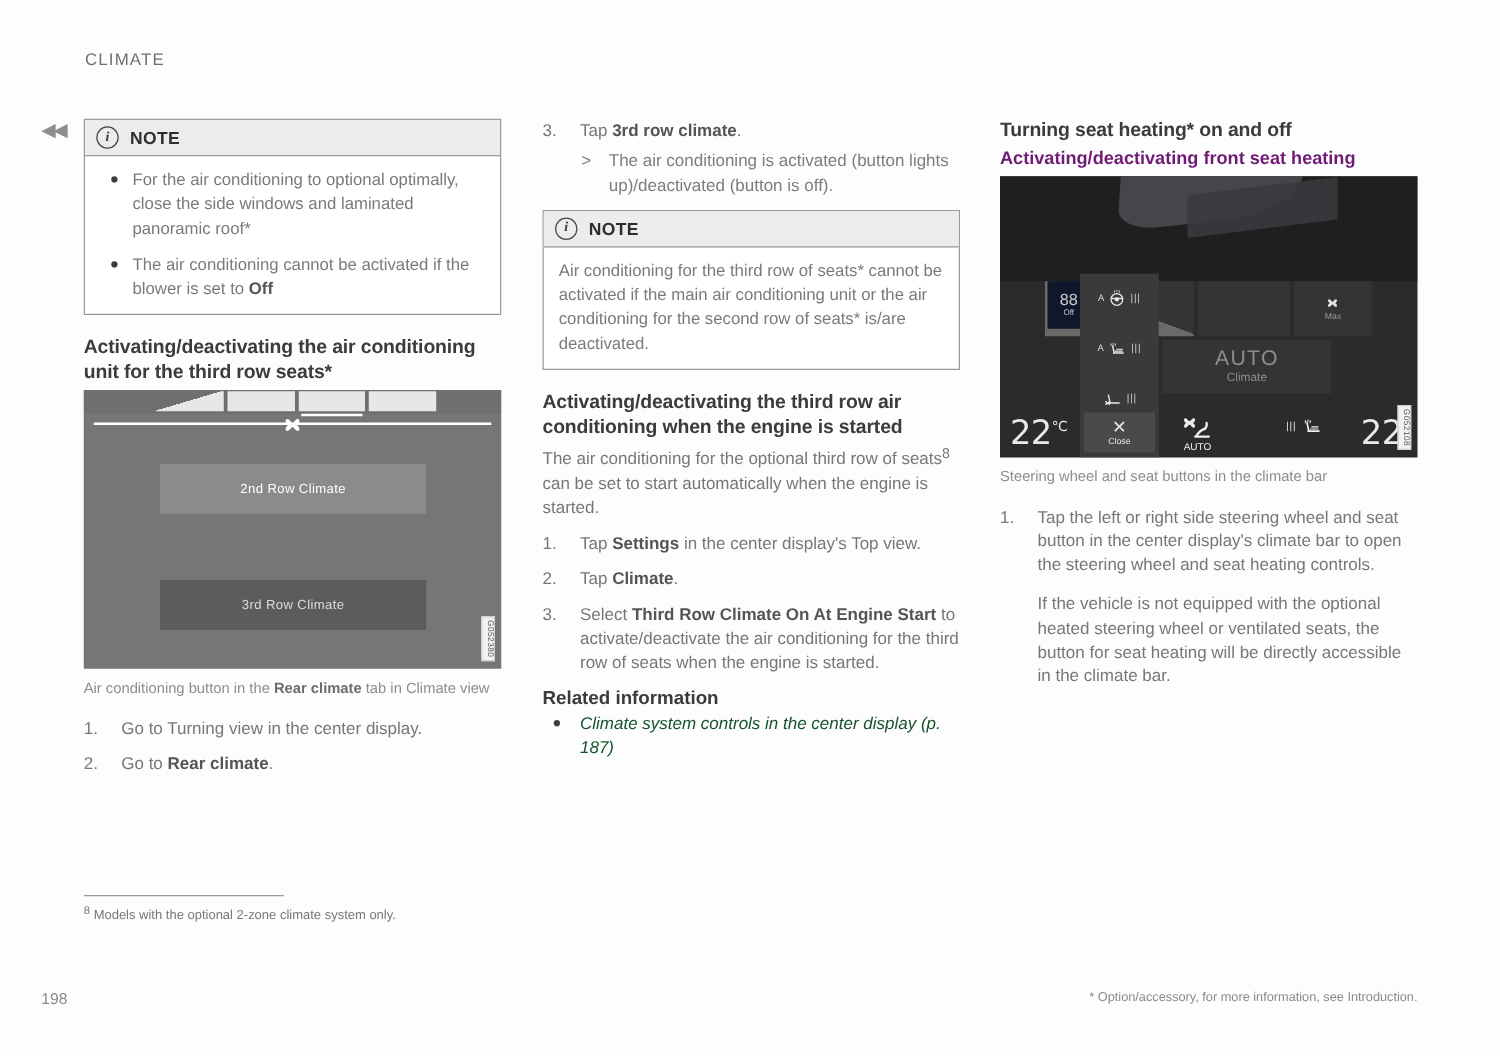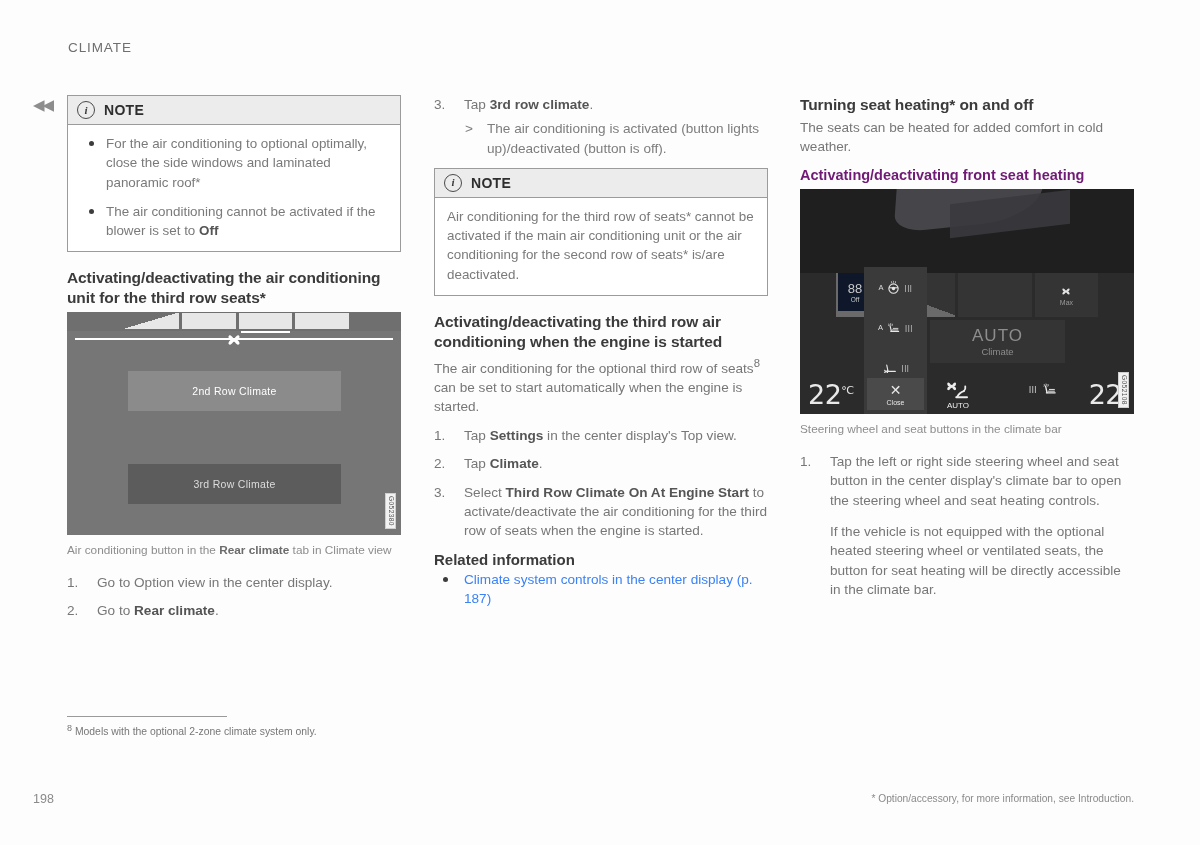--- a/index.html
+++ b/index.html
@@ -196,22 +196,23 @@
   ul.bullets {
     list-style: none;
     margin: 2px 0 0 0;
     padding: 0;
   }
   ul.bullets li {
     position: relative;
     padding-left: 30px;
     font-size: 13.6px;
     line-height: 1.42;
-    color: #3b82f6;
+    color: #14532d;
     margin-bottom: 6px;
+    font-style: italic;
   }
   ul.bullets li::before {
     content: "";
     position: absolute;
     left: 9px;
     top: 7px;
     width: 5px; height: 5px;
     border-radius: 50%;
     background: #3c3c3c;
   }
@@ -560,21 +561,21 @@
           </svg>
         </div>
         <div class="btn second">2nd Row Climate</div>
         <div class="btn third">3rd Row Climate</div>
         <div class="imgcode">G052380</div>
       </div>
       <div class="figcaption"><span>Air conditioning button in the </span><b>Rear climate</b><span> tab in Climate view</span></div>
     </div>
 
     <ol class="steps">
-      <li><span>Go to Option view in the center display.</span></li>
+      <li><span>Go to Turning view in the center display.</span></li>
       <li><span>Go to </span><b>Rear climate</b><span>.</span></li>
     </ol>
   </div>
 
   <div class="col col-2">
 
     <ol class="steps" style="counter-reset: step 2;">
       <li>
         <span>Tap </span><b>3rd row climate</b><span>.</span>
         <div class="substep">The air conditioning is activated (button lights up)/deactivated (button is off).</div>
@@ -602,21 +603,20 @@
 
     <h3 class="related">Related information</h3>
     <ul class="bullets">
       <li>Climate system controls in the center display (p. 187)</li>
     </ul>
   </div>
 
   <div class="col col-3">
 
     <h2 class="sec">Turning seat heating* on and off</h2>
-    <p class="body">The seats can be heated for added comfort in cold weather.</p>
 
     <h3 class="sub">Activating/deactivating front seat heating</h3>
 
     <div class="figure">
       <div class="fig-bar">
         <div class="cabin"></div>
 
         <div class="row-top">
           <div class="tile wedge"></div>
           <div class="tile"></div>

